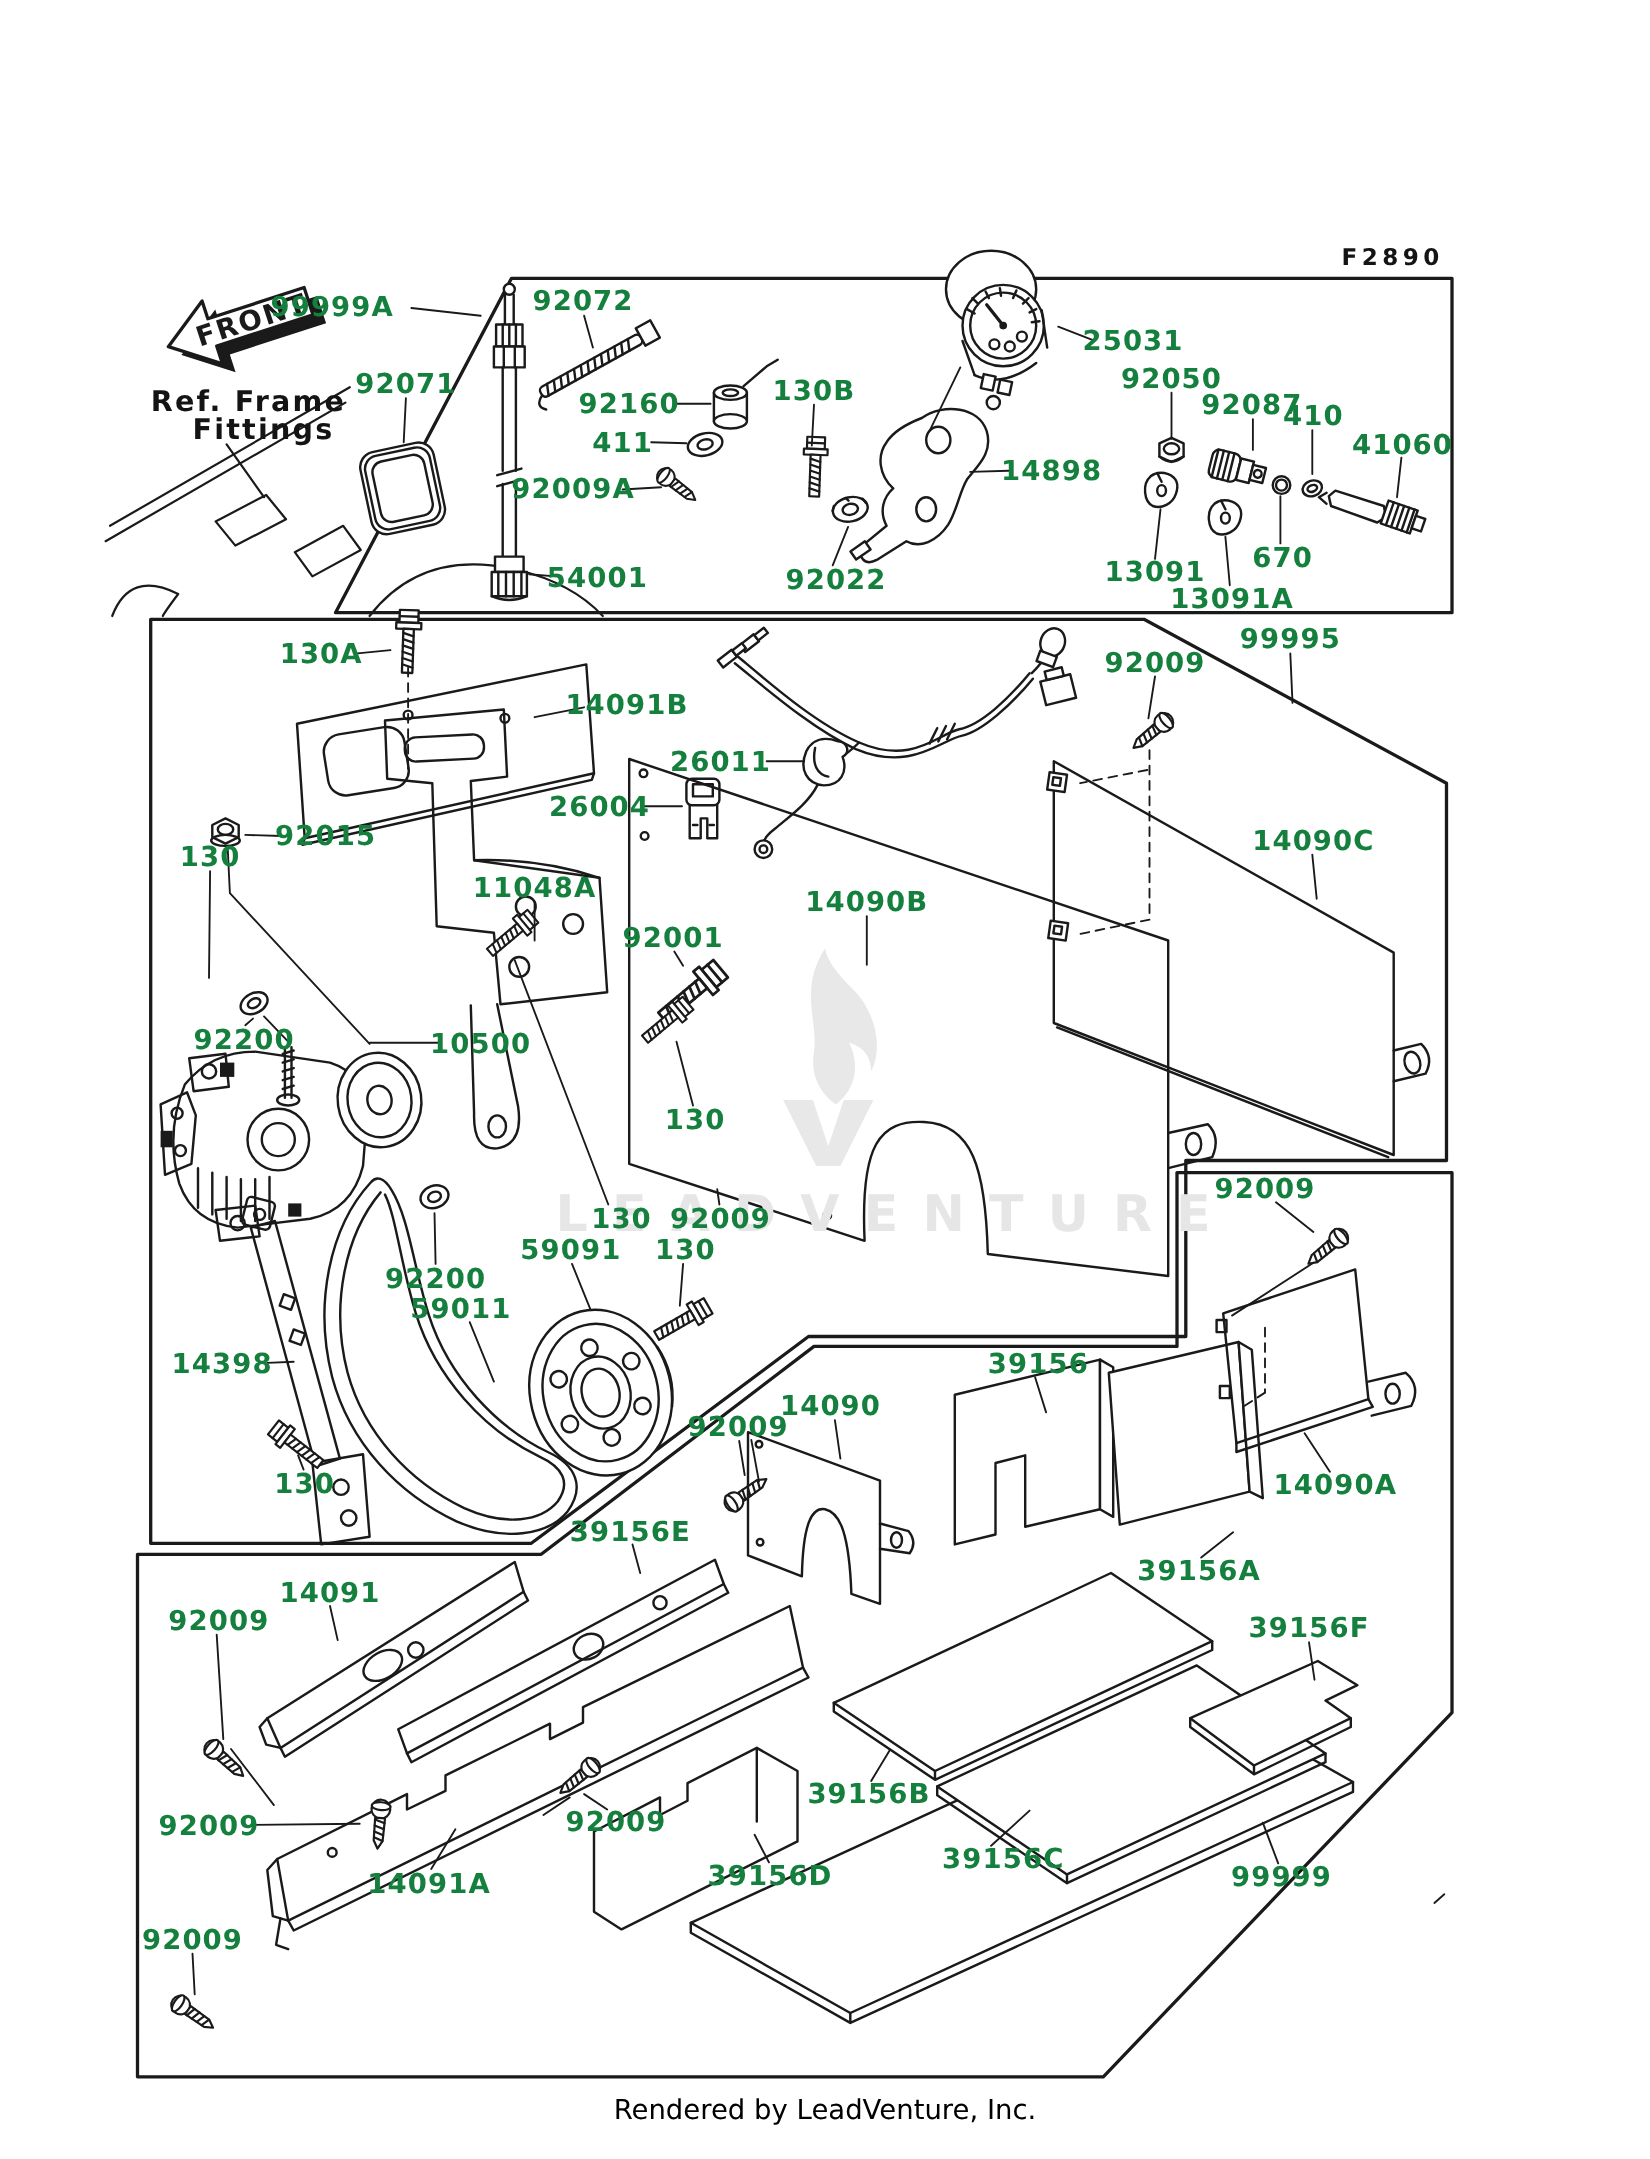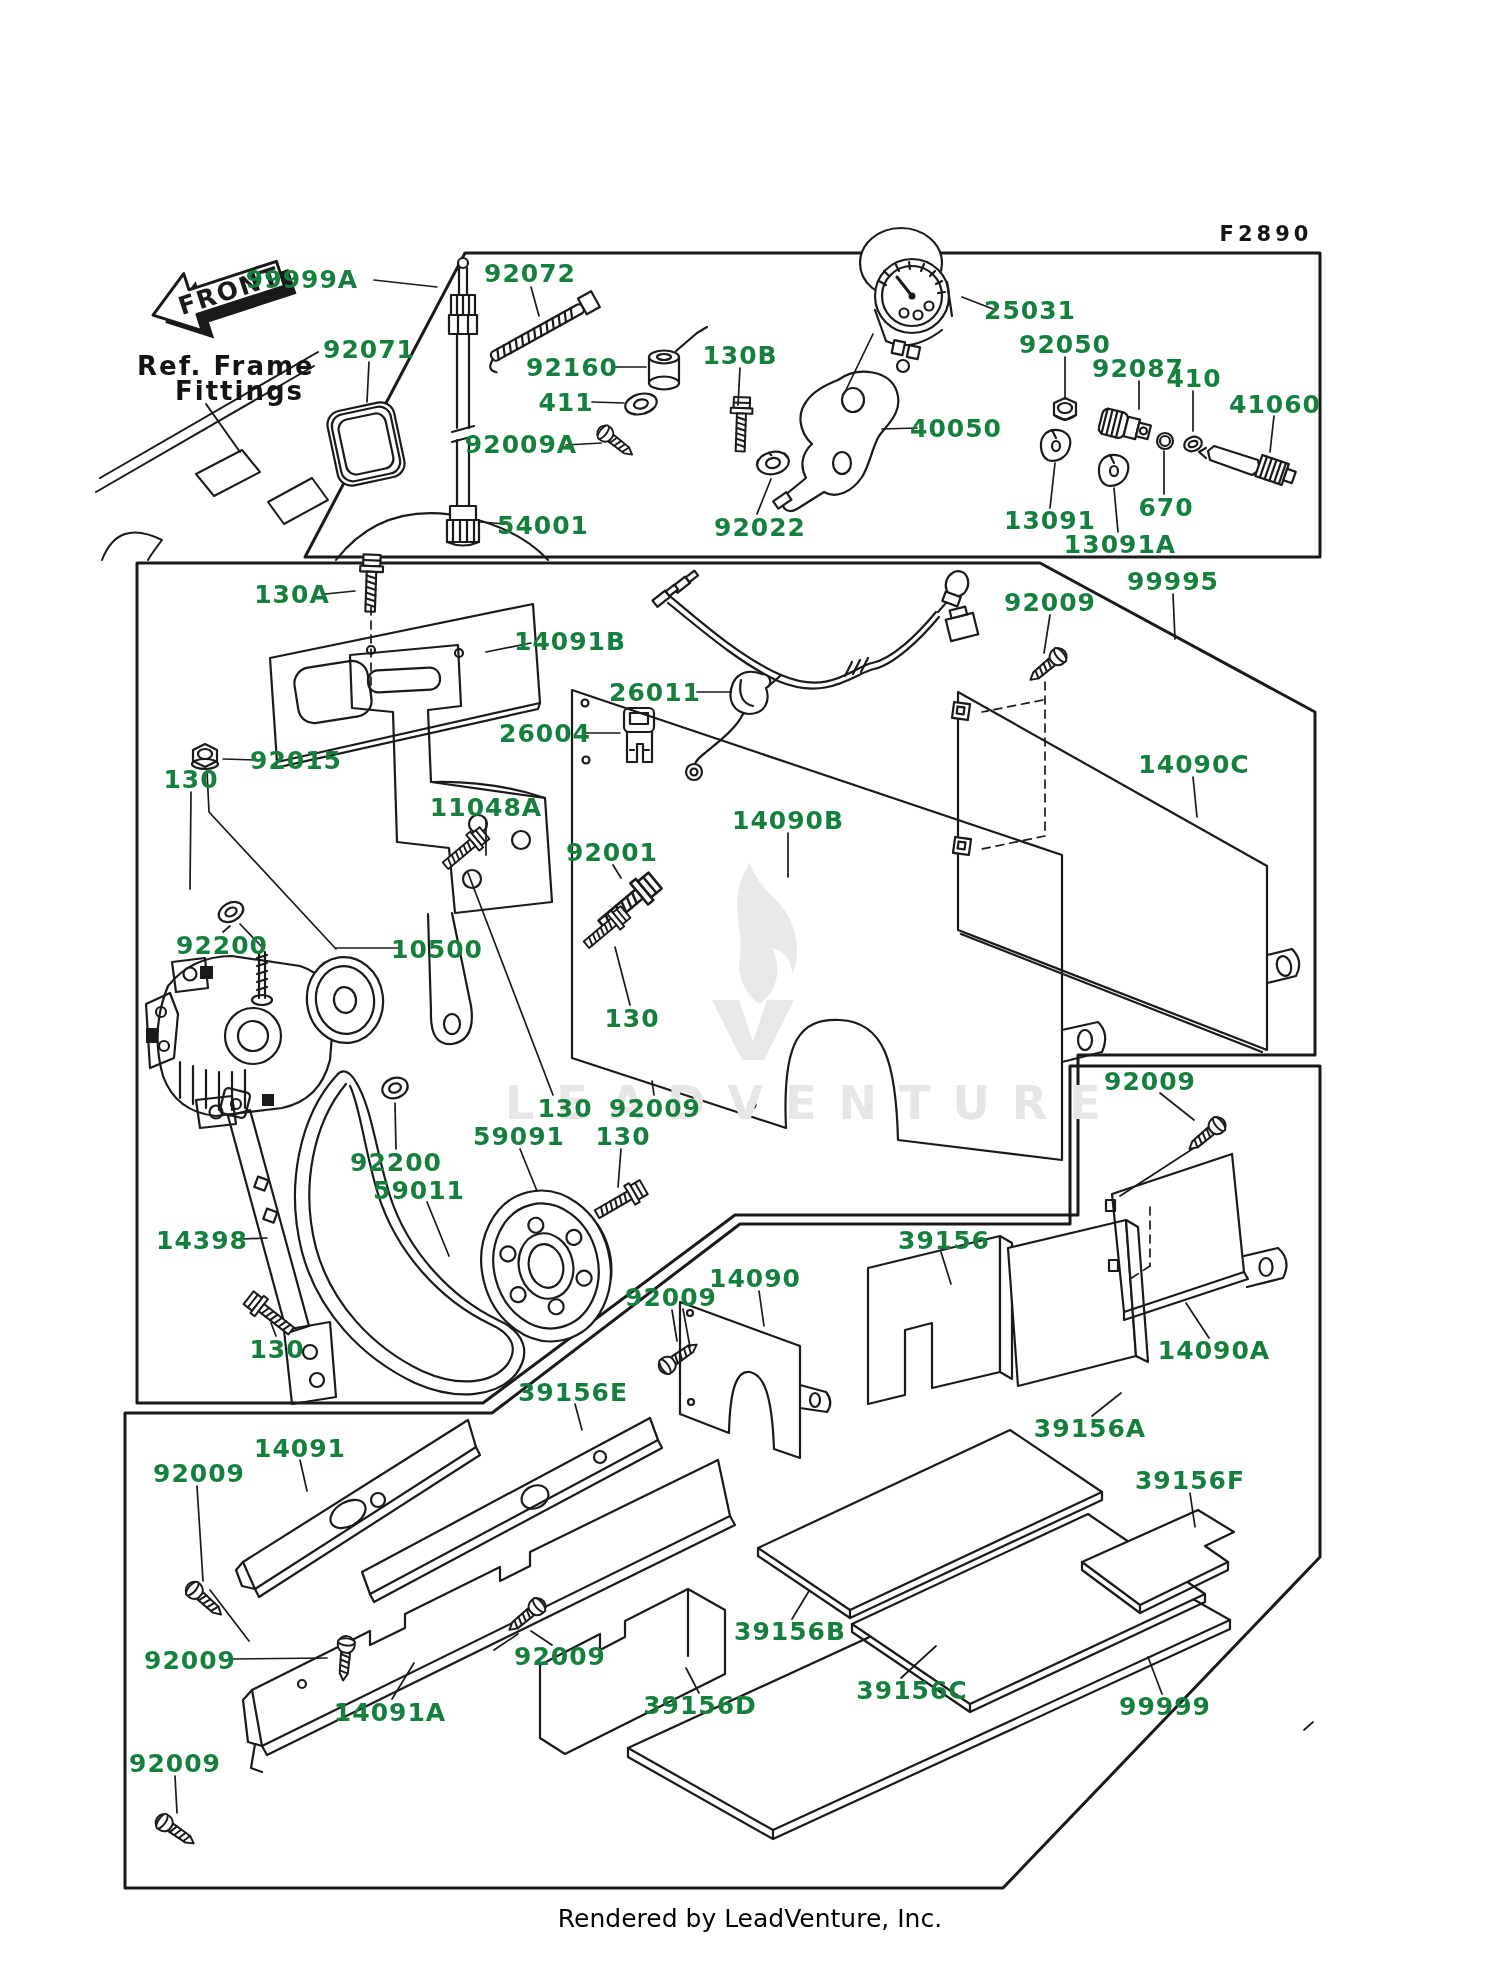--- a/index.html
+++ b/index.html
@@ -517,21 +517,21 @@
 
 <div class="pl" style="left:302px;top:279px">99999A</div>
 <div class="pl" style="left:530px;top:273px">92072</div>
 <div class="pl" style="left:369px;top:349px">92071</div>
 <div class="pl" style="left:572px;top:367px">92160</div>
 <div class="pl" style="left:566px;top:402px">411</div>
 <div class="pl" style="left:521px;top:444px">92009A</div>
 <div class="pl" style="left:740px;top:355px">130B</div>
 <div class="pl" style="left:543px;top:525px">54001</div>
 <div class="pl" style="left:760px;top:527px">92022</div>
-<div class="pl" style="left:956px;top:428px">40050</div>
+<div class="pl" style="left:956px;top:428px">14898</div>
 <div class="pl" style="left:1030px;top:310px">25031</div>
 <div class="pl" style="left:1065px;top:344px">92050</div>
 <div class="pl" style="left:1138px;top:368px">92087</div>
 <div class="pl" style="left:1194px;top:378px">410</div>
 <div class="pl" style="left:1275px;top:404px">41060</div>
 <div class="pl" style="left:1166px;top:507px">670</div>
 <div class="pl" style="left:1050px;top:520px">13091</div>
 <div class="pl" style="left:1120px;top:544px">13091A</div>
 <div class="pl" style="left:292px;top:594px">130A</div>
 <div class="pl" style="left:570px;top:641px">14091B</div>

